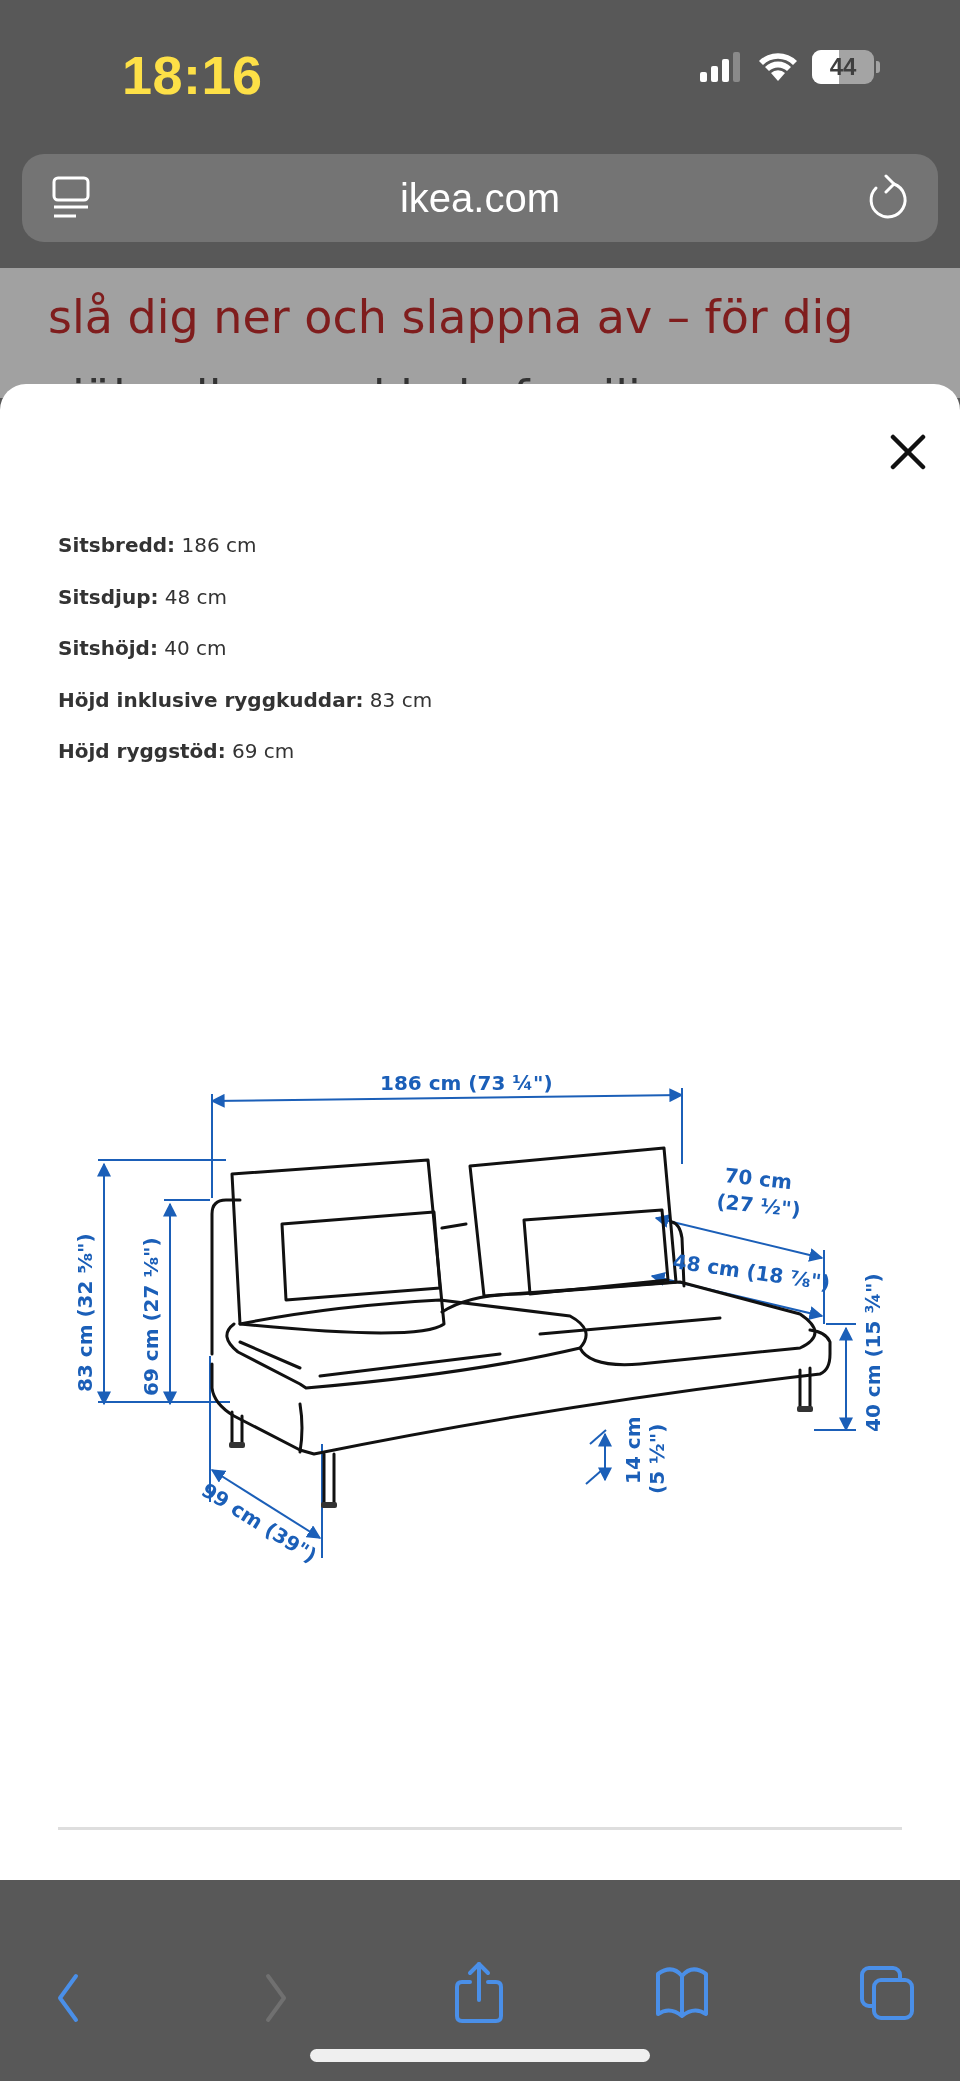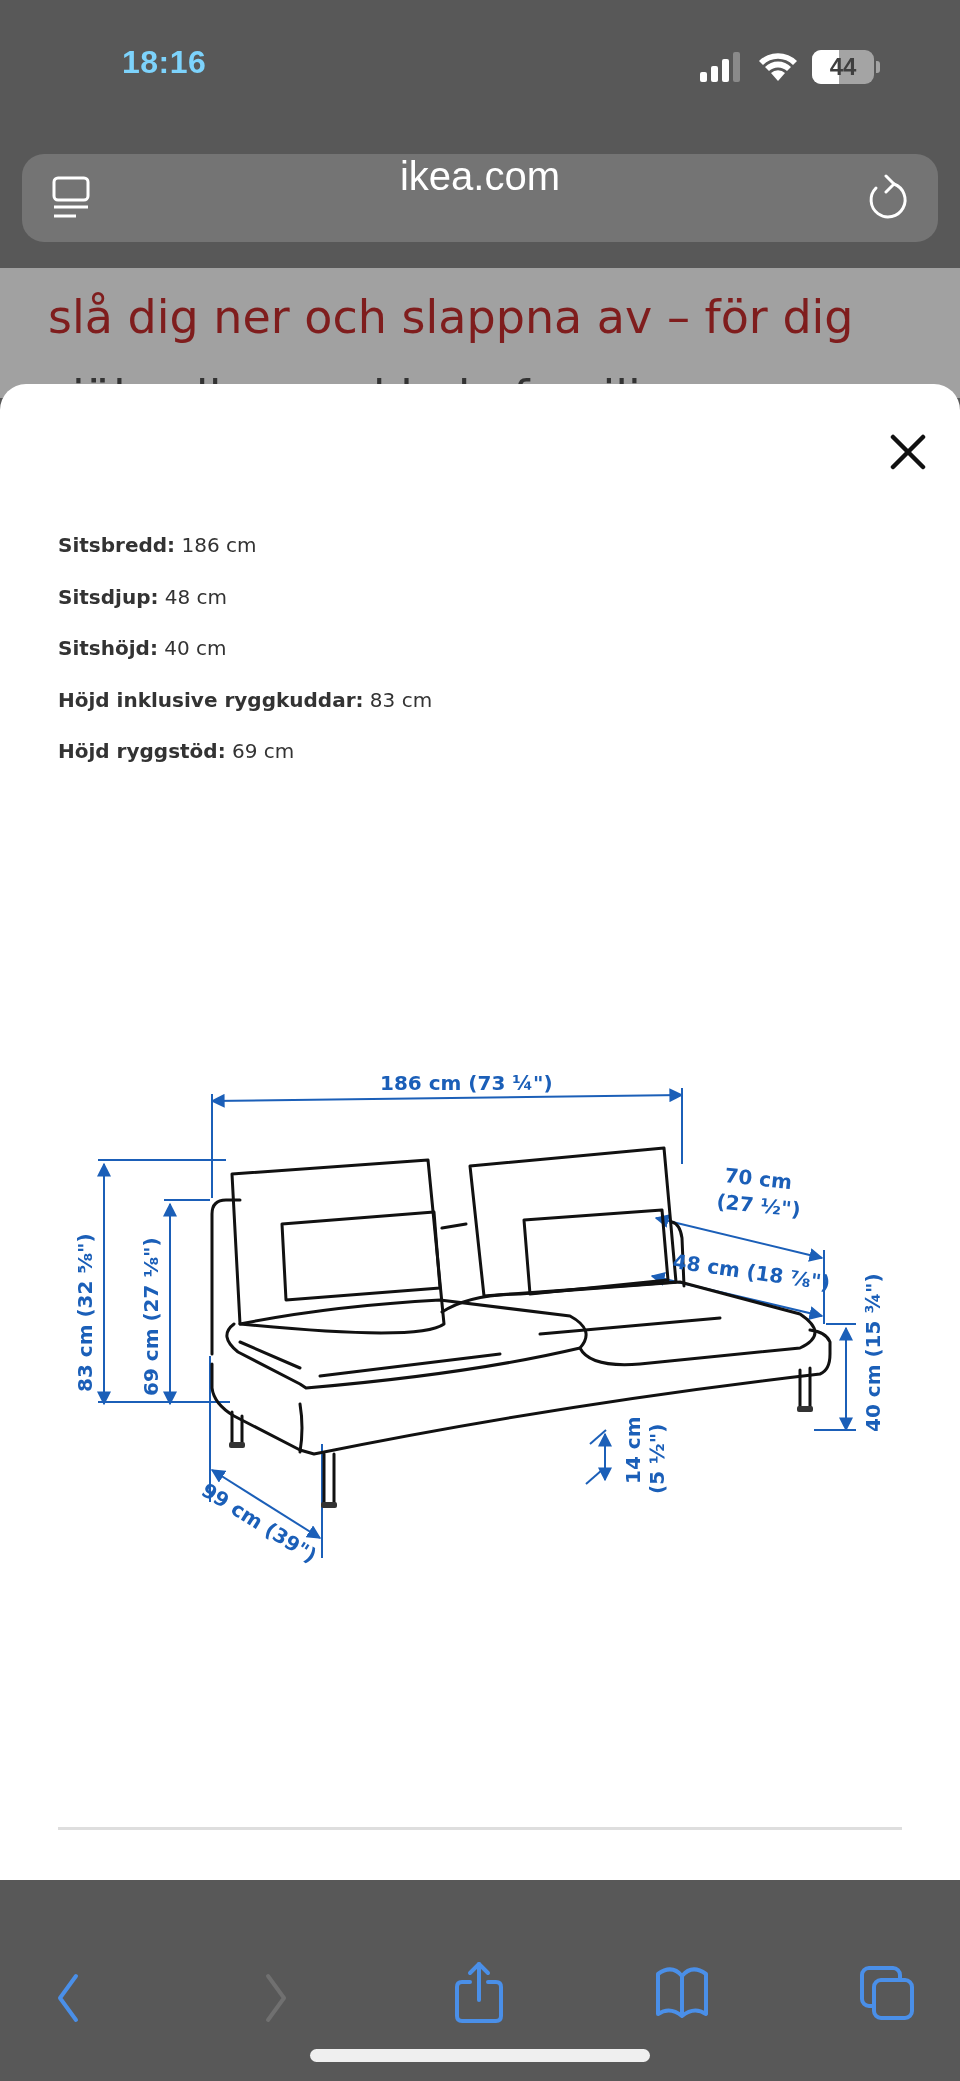--- a/index.html
+++ b/index.html
@@ -1,29 +1,29 @@
 <!DOCTYPE html>
 <html><head>
 <meta charset="utf-8">
 <style>
   * { box-sizing: border-box; margin: 0; padding: 0; }
   html, body { width: 960px; height: 2081px; overflow: hidden; background: #585858; font-family: "DejaVu Sans", sans-serif; }
   .screen { position: relative; width: 960px; height: 2081px; background: #585858; }
 
   
   .status-bar { position: absolute; top: 0; left: 0; width: 960px; height: 140px; }
-  .status-time { position: absolute; left: 122px; top: 44px; font-family: "Liberation Sans", sans-serif; font-size: 32px; font-weight: 600; color: #7dd3fc; letter-spacing: 0.5px; }
+  .status-time { position: absolute; left: 122px; top: 44px; font-family: "Liberation Sans", sans-serif; font-size: 54px; font-weight: 600; color: #fde047; letter-spacing: 0.5px; }
   .status-icons { position: absolute; right: 80px; top: 50px; display: flex; align-items: center; gap: 14px; }
   .battery { position: relative; width: 62px; height: 34px; border-radius: 9px; background: #a4a4a4; overflow: hidden; display:flex; align-items:center; justify-content:center; }
   .battery .fill { position: absolute; left: 0; top: 0; bottom: 0; width: 44%; background: #fff; }
   .battery span { position: relative; font-family: "Liberation Sans", sans-serif; font-weight: 700; font-size: 24px; color: #3f3f3f; }
   .battery-tip { width: 4px; height: 12px; background: #a4a4a4; border-radius: 0 3px 3px 0; margin-left: -12px; }
 
   
-  .url-bar { position: absolute; left: 22px; top: 154px; width: 916px; height: 88px; border-radius: 22px; background: #747474; display:flex; justify-content:center; }
+  .url-bar { position: absolute; left: 22px; top: 154px; width: 916px; height: 88px; border-radius: 22px; background: #747474; display:flex; align-items:center; justify-content:center; }
   .url-text { font-family: "Liberation Sans", sans-serif; font-size: 40px; color: #fff; }
   .url-left-icon { position: absolute; left: 30px; top: 22px; width: 40px; height: 44px; }
   .reload-icon { position: absolute; right: 28px; top: 20px; width: 46px; height: 48px; }
 
   
   .bg-page { position: absolute; top: 268px; left: 0; width: 960px; height: 130px; background: #a1a1a1; overflow: hidden; }
   .bg-text { position: absolute; left: 48px; top: 22px; font-family: "DejaVu Sans", sans-serif; font-size: 46px; color: #7f1d1d; white-space: nowrap; }
   .bg-text2 { position: absolute; left: 48px; top: 102px; font-family: "DejaVu Sans", sans-serif; font-size: 46px; color: #333; white-space: nowrap; }
 
   

